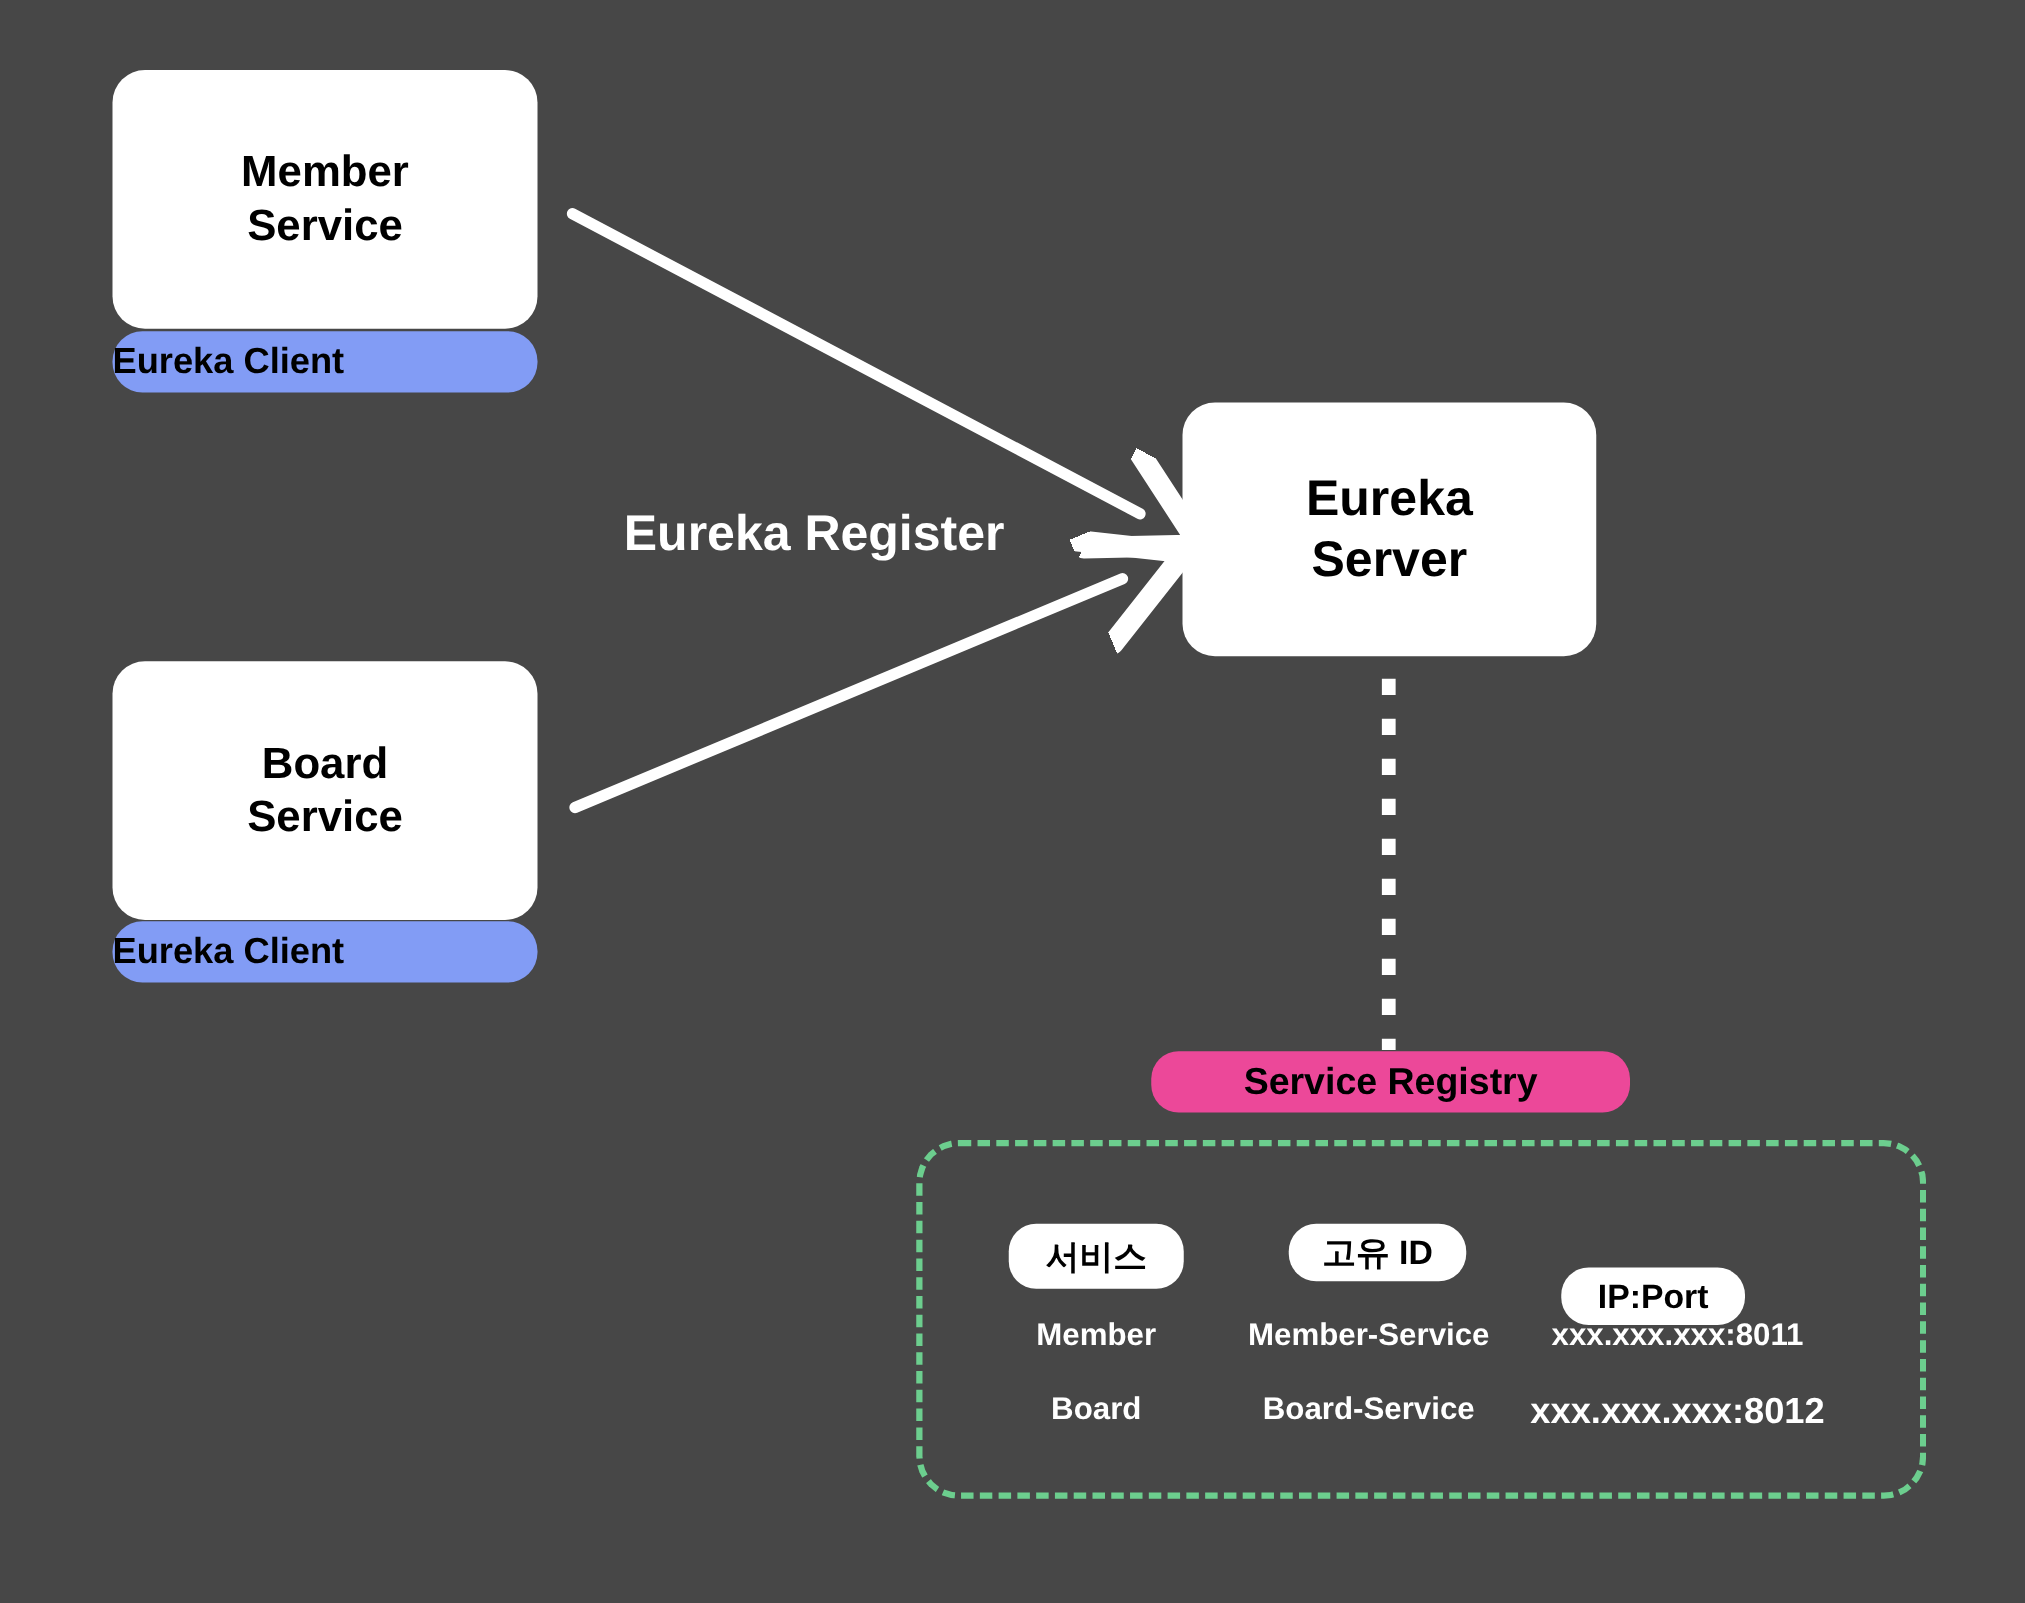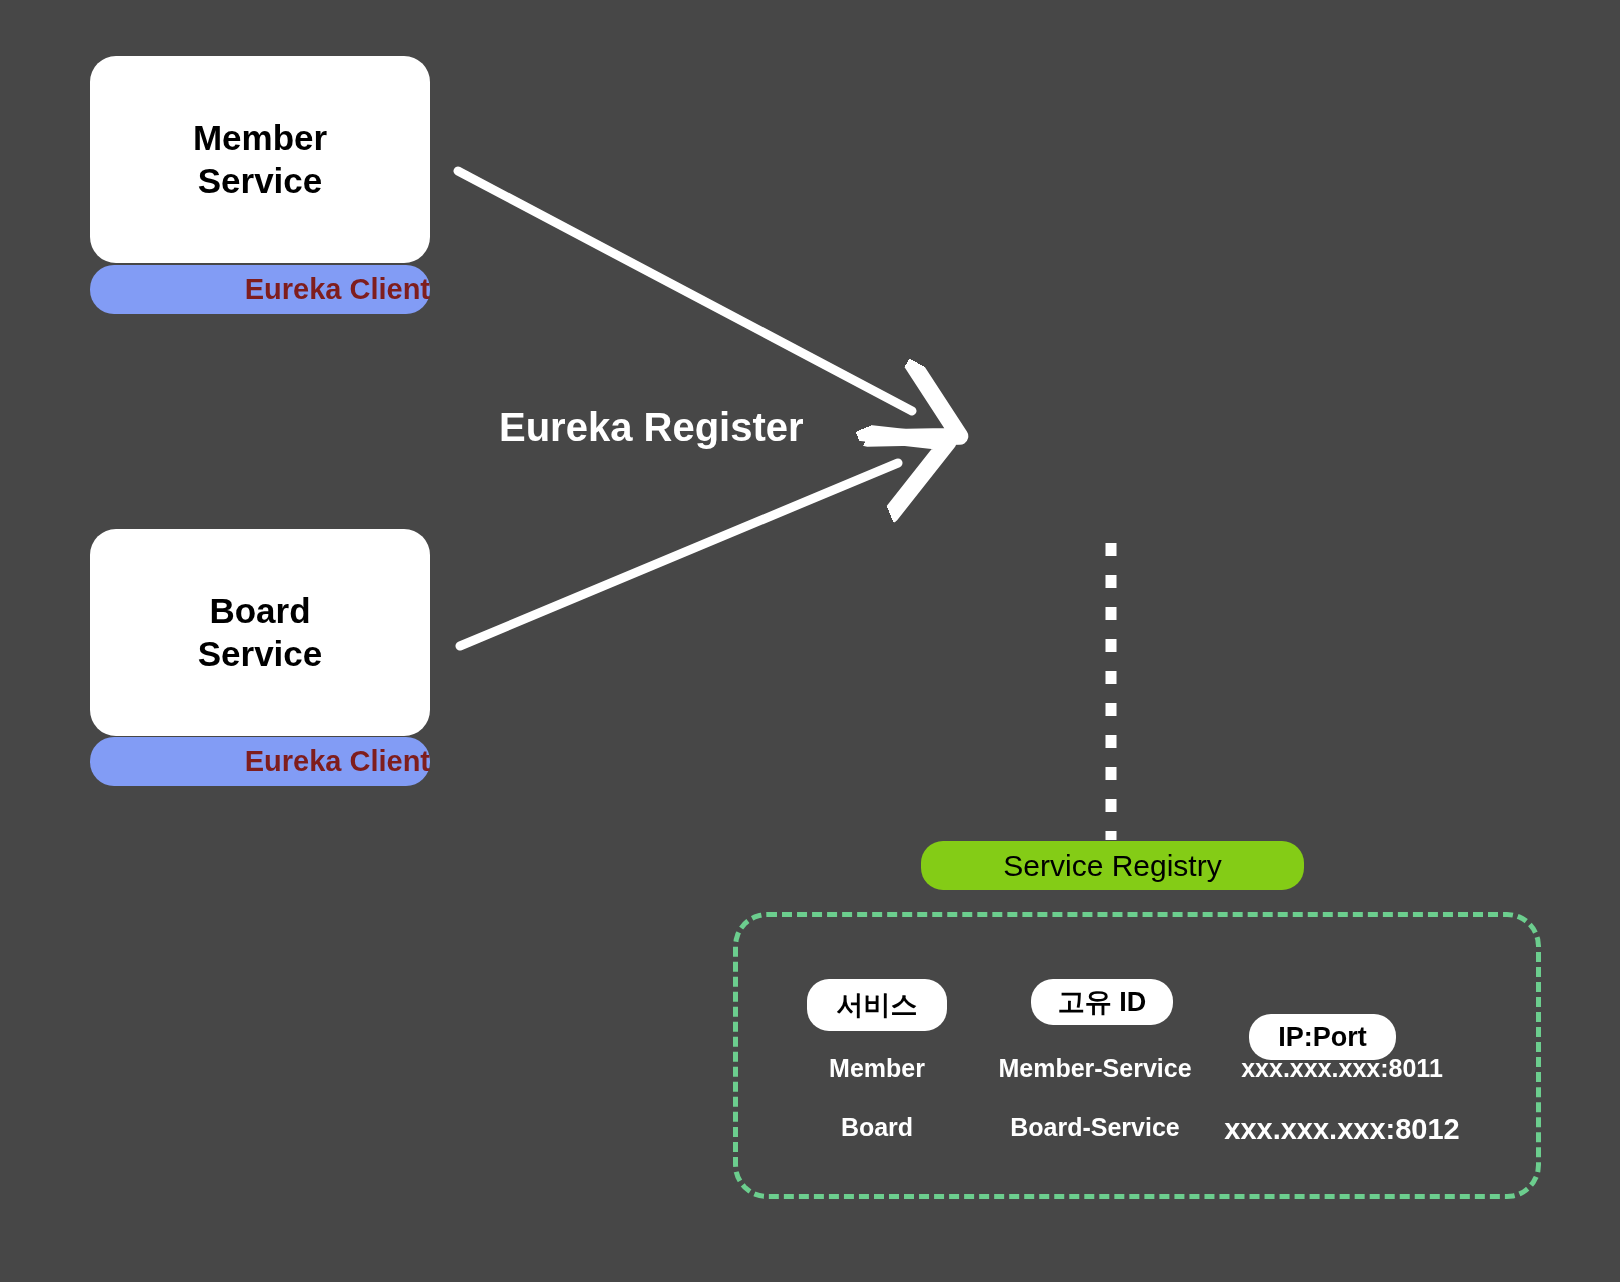--- a/index.html
+++ b/index.html
@@ -33,35 +33,35 @@
     line-height: 1.22;
     box-sizing: border-box;
   }
 
   .client-badge {
     position: absolute;
     background: #829cf5;
     border-radius: 24px;
     display: flex;
     align-items: center;
-    justify-content: flex-end;
-    color: #7f1d1d;
+    justify-content: flex-start;
+    color: #000000;
     font-weight: bold;
     box-sizing: border-box;
   }
 
   .registry-badge {
     position: absolute;
-    background: #84cc16;
+    background: #ec4899;
     border-radius: 22px;
     display: flex;
     align-items: center;
     justify-content: center;
     color: #000000;
-    font-weight: normal;
+    font-weight: bold;
     box-sizing: border-box;
   }
 
   .edge-label {
     position: absolute;
     color: #ffffff;
     font-weight: bold;
     white-space: nowrap;
   }
 
@@ -141,20 +141,26 @@
     </div>
   </div>
   <div class="client-badge" style="left:90px; top:737px; width:340px; height:49px; font-size:29px;">
     <span>Eureka Client</span>
   </div>
 
   <div class="edge-label" style="left:499px; top:405px; font-size:40px;">
     <span>Eureka Register</span>
   </div>
 
+  <div class="service-box" style="left:946px; top:322px; width:331px; height:203px; font-size:40px;">
+    <div>
+      <span>Eureka</span><br>
+      <span>Server</span>
+    </div>
+  </div>
 
   <div class="registry-badge" style="left:921px; top:841px; width:383px; height:49px; font-size:30px;">
     <span>Service Registry</span>
   </div>
 
   <div class="registry-panel" style="left:733px; top:912px; width:808px; height:287px;">
 
     <div class="col-pill" style="left:69px; top:62px; width:140px; height:52px; font-size:27px;">
       <span>서비스</span>
     </div>

